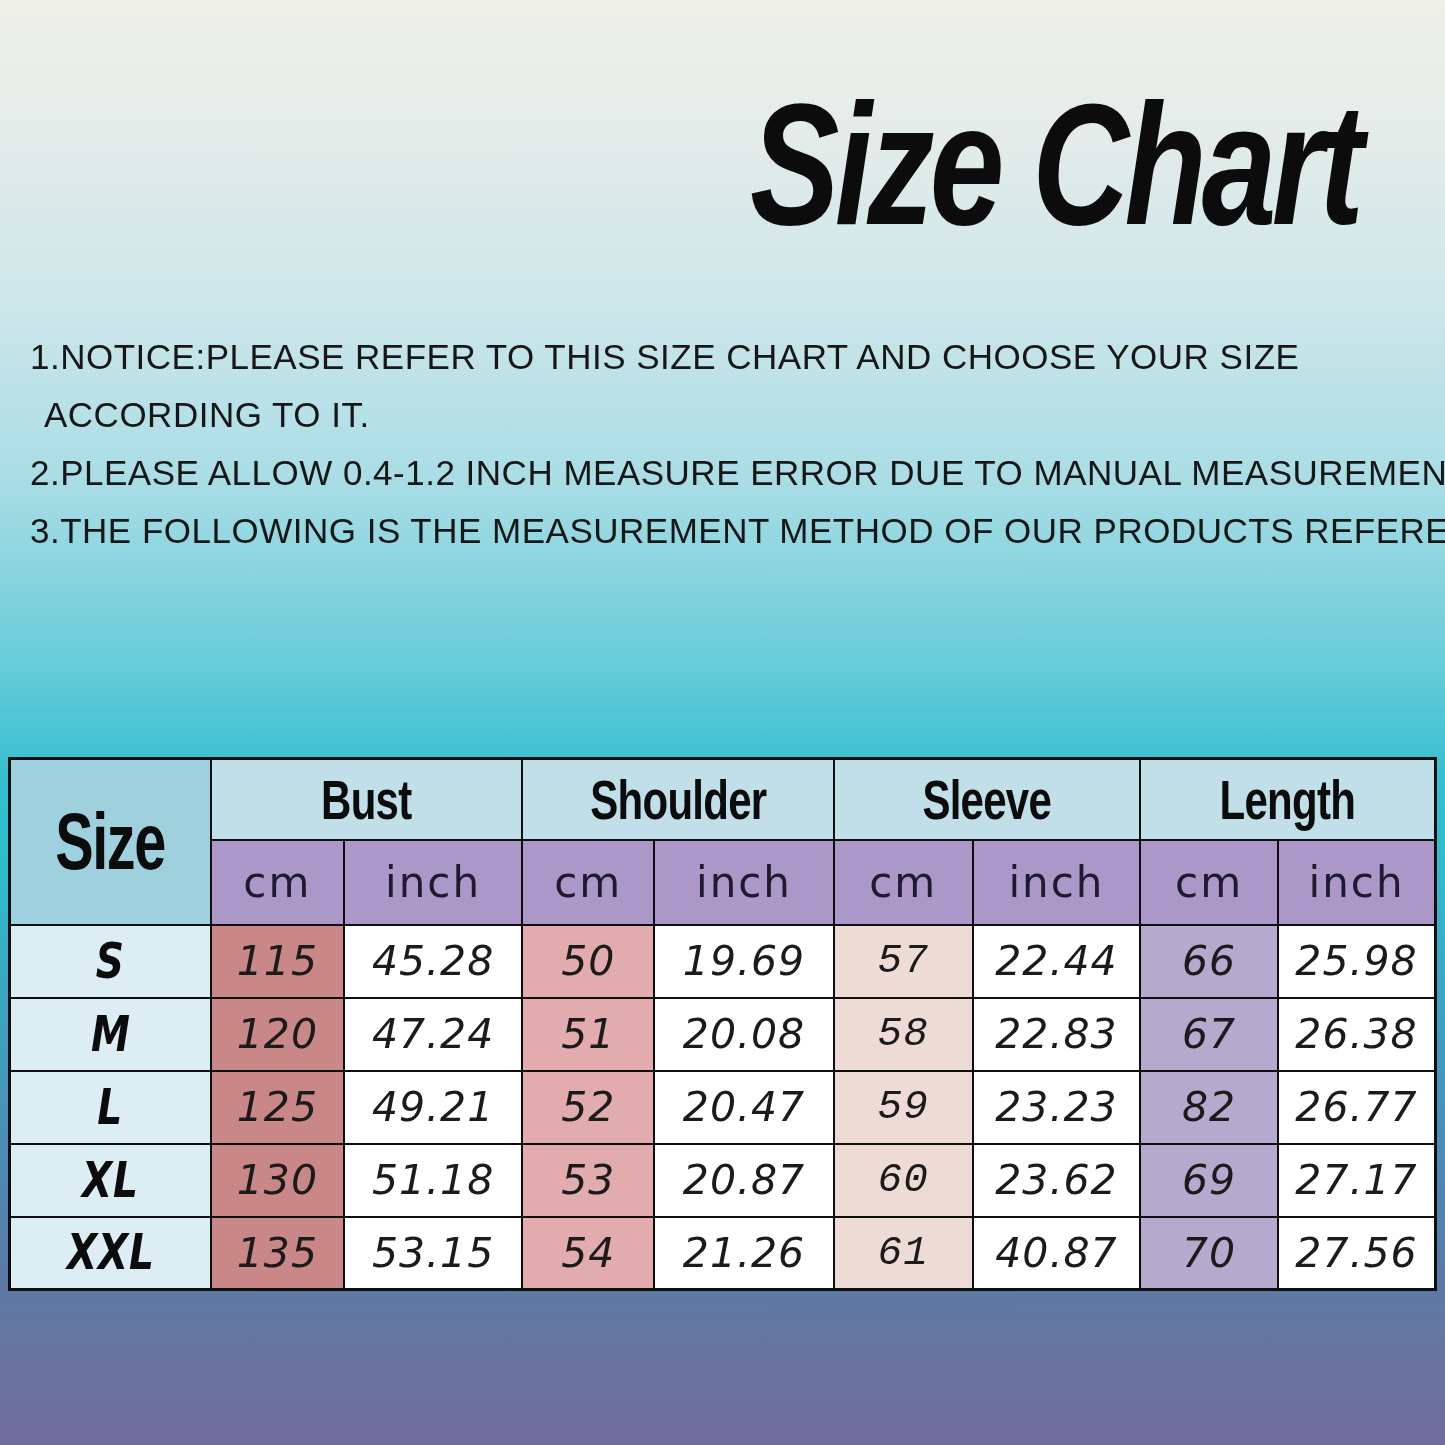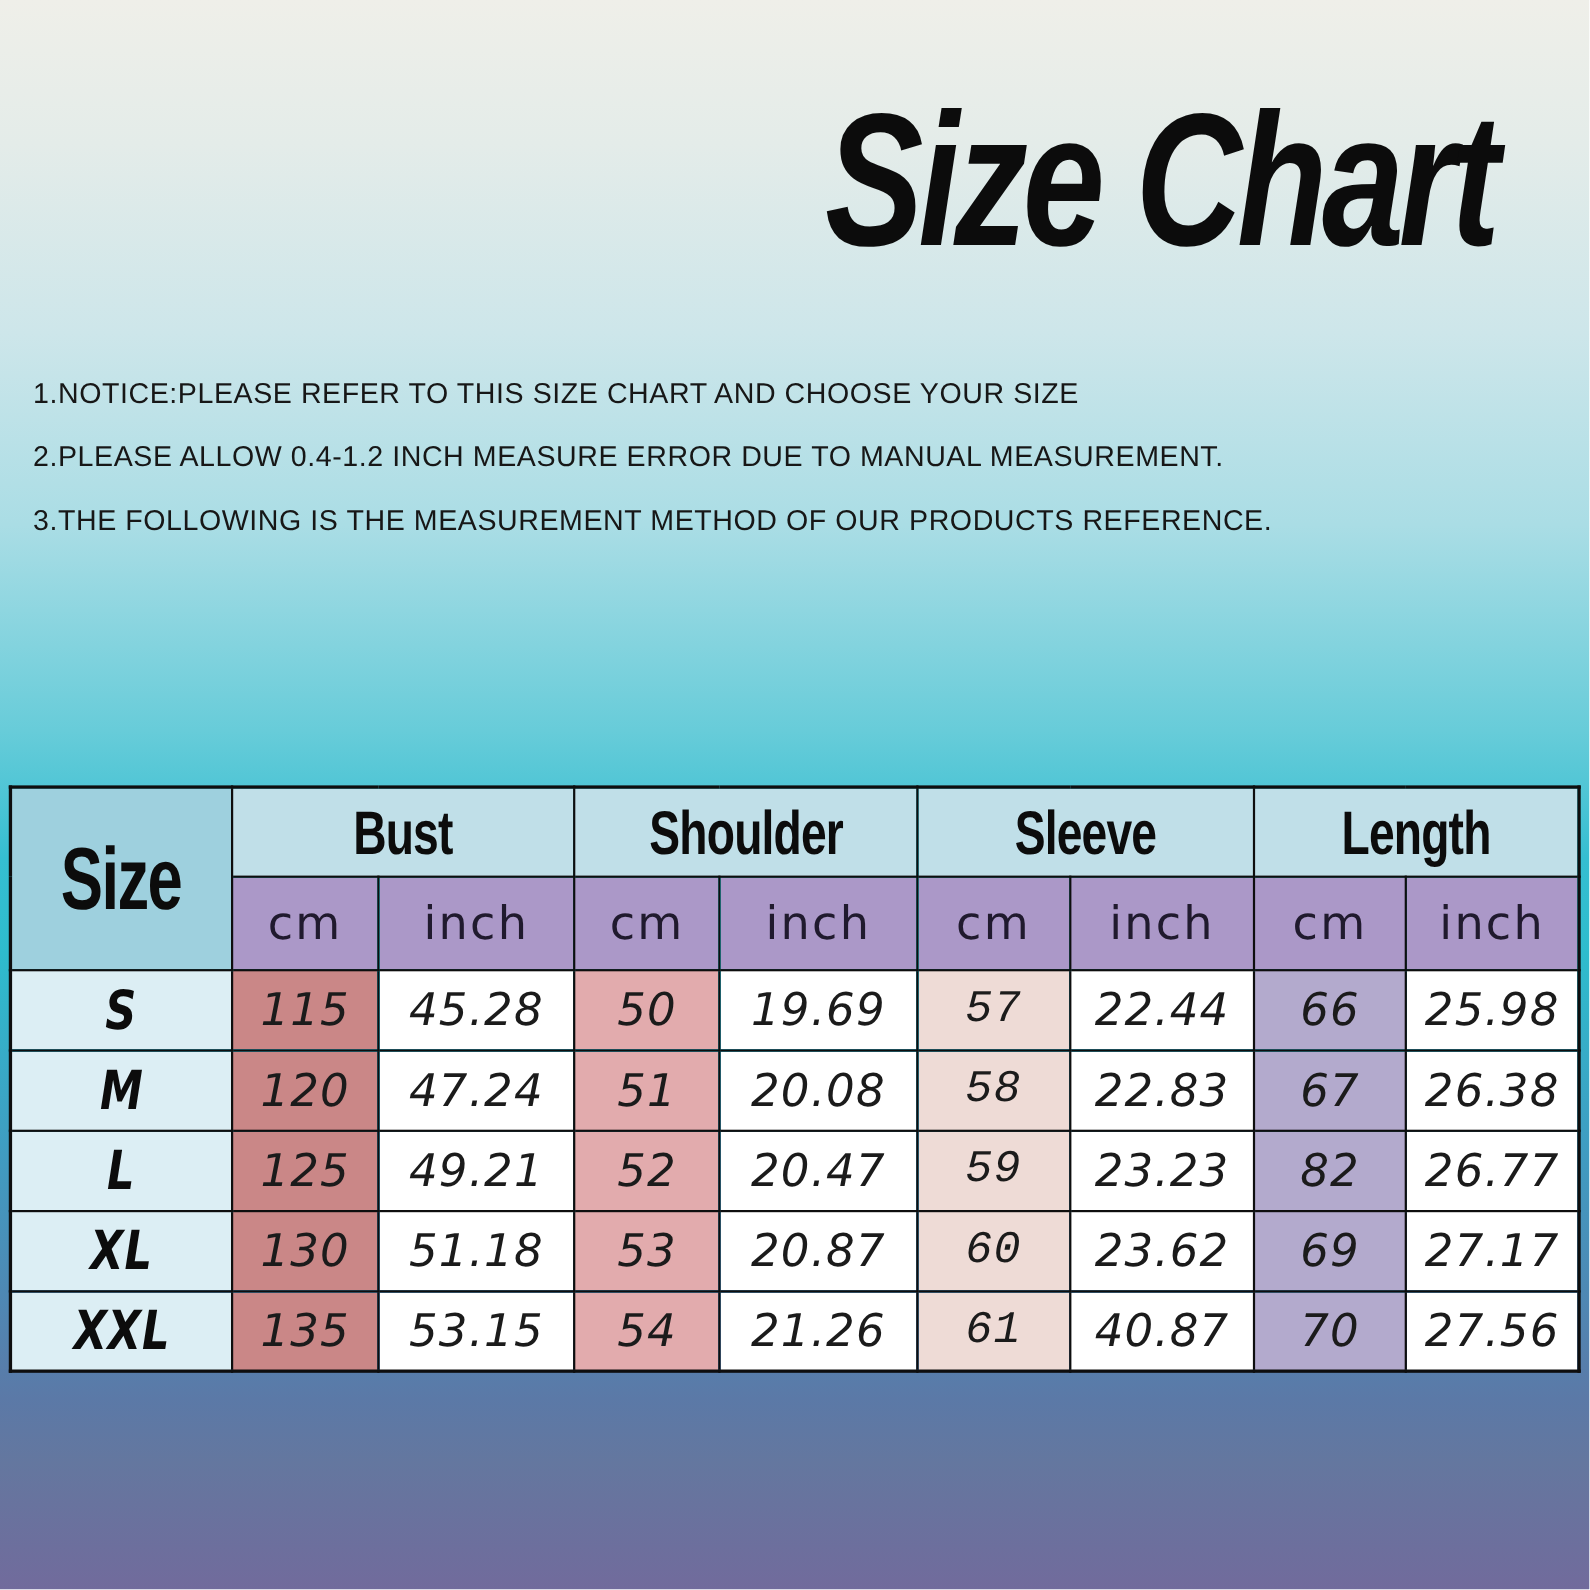--- a/index.html
+++ b/index.html
@@ -42,31 +42,31 @@
     font-style:italic;
     font-weight:900;
     font-size:172px;
     letter-spacing:-6px;
     color:#0c0c0c;
   }
   
   .notices{
     margin:58px 20px 0 30px;
     color:#171717;
-    font-size:26px;
+    font-size:35px;
     letter-spacing:0.5px;
     line-height:58px;
     white-space:nowrap;
   }
   .notices p{margin:0;}
   .notices p.indent{padding-left:14px;}
   
   table.size-table{
     position:absolute;
-    left:8px; top:714px;
+    left:8px; top:757px;
     width:1429px;
     border-collapse:collapse;
     table-layout:fixed;
   }
   table.size-table th, table.size-table td{
     border:2.5px solid #0e0e0e;
     text-align:center;
     vertical-align:middle;
     padding:0;
     overflow:hidden;
@@ -112,20 +112,21 @@
 </style>
 </head>
 <body>
 
 <div class="page">
 
   <h1 class="title"><span class="title-inner">Size Chart</span></h1>
 
   <div class="notices">
     <p>1.NOTICE:PLEASE REFER TO THIS SIZE CHART AND CHOOSE YOUR SIZE</p>
+    <p class="indent">ACCORDING TO IT.</p>
     <p>2.PLEASE ALLOW 0.4-1.2 INCH MEASURE ERROR DUE TO MANUAL MEASUREMENT.</p>
     <p>3.THE FOLLOWING IS THE MEASUREMENT METHOD OF OUR PRODUCTS REFERENCE.</p>
   </div>
 
   <table class="size-table">
     <colgroup>
       <col style="width:14.13%">
       <col style="width:9.31%">
       <col style="width:12.53%">
       <col style="width:9.24%">

